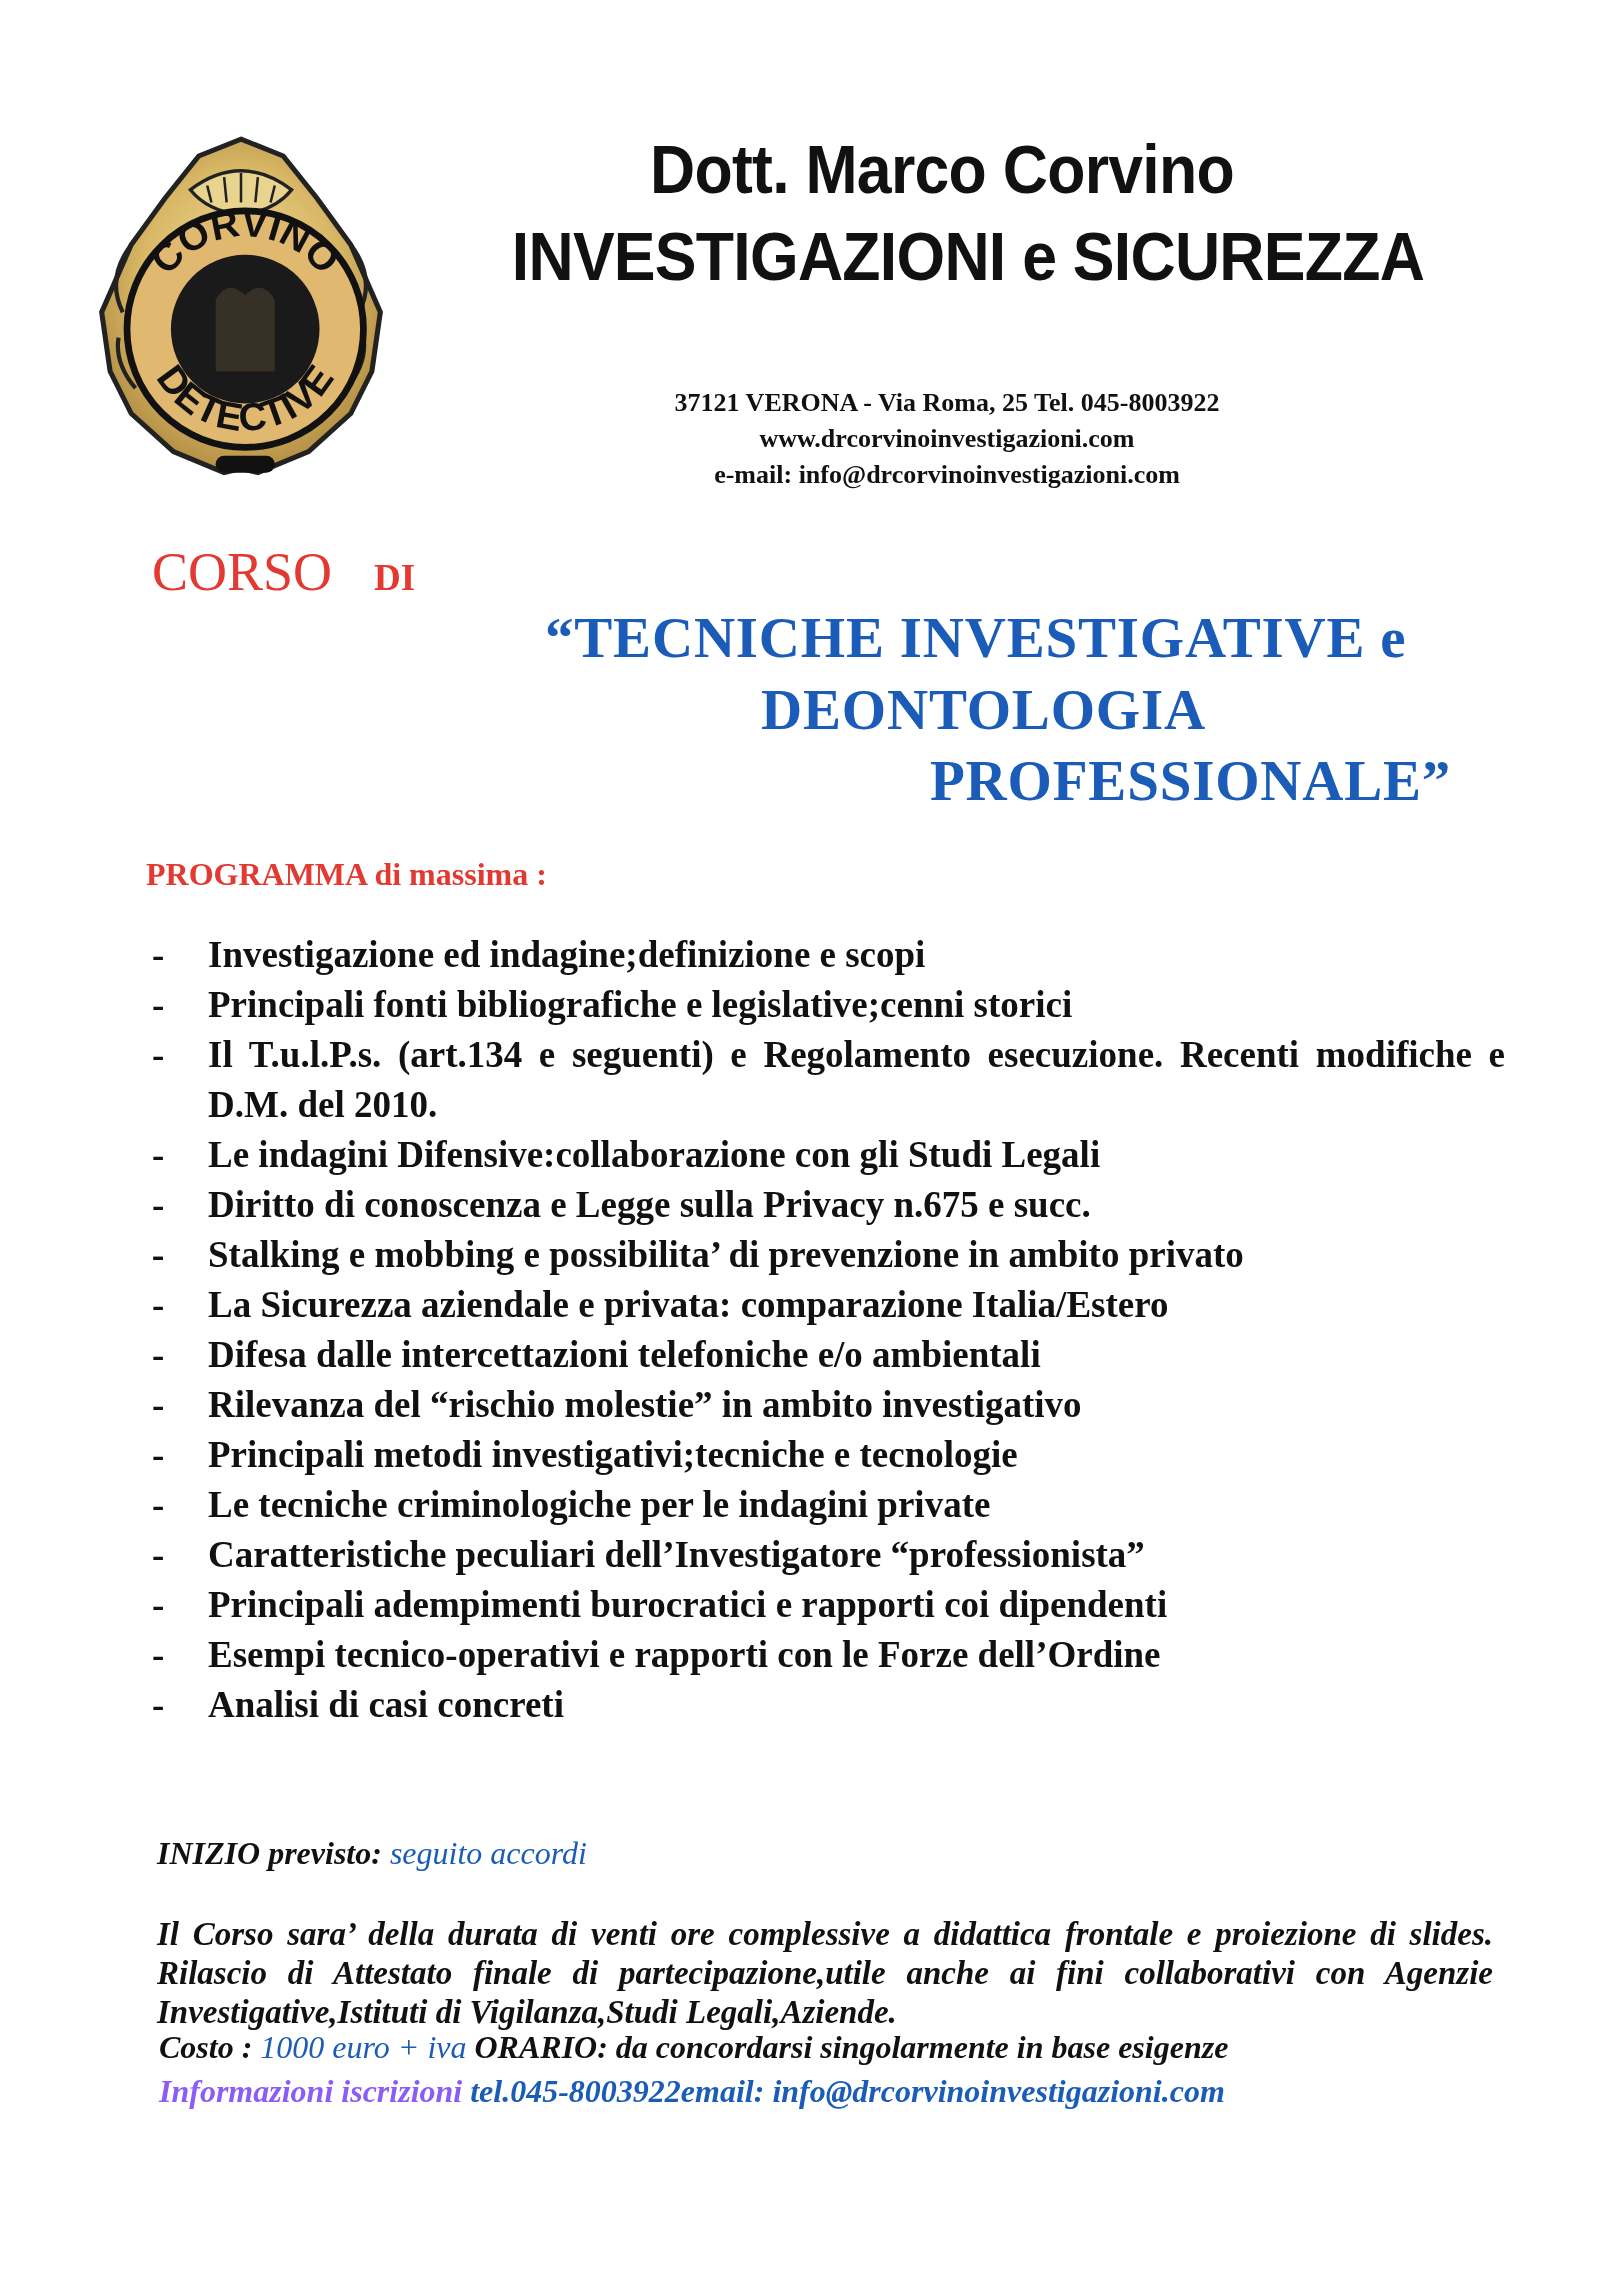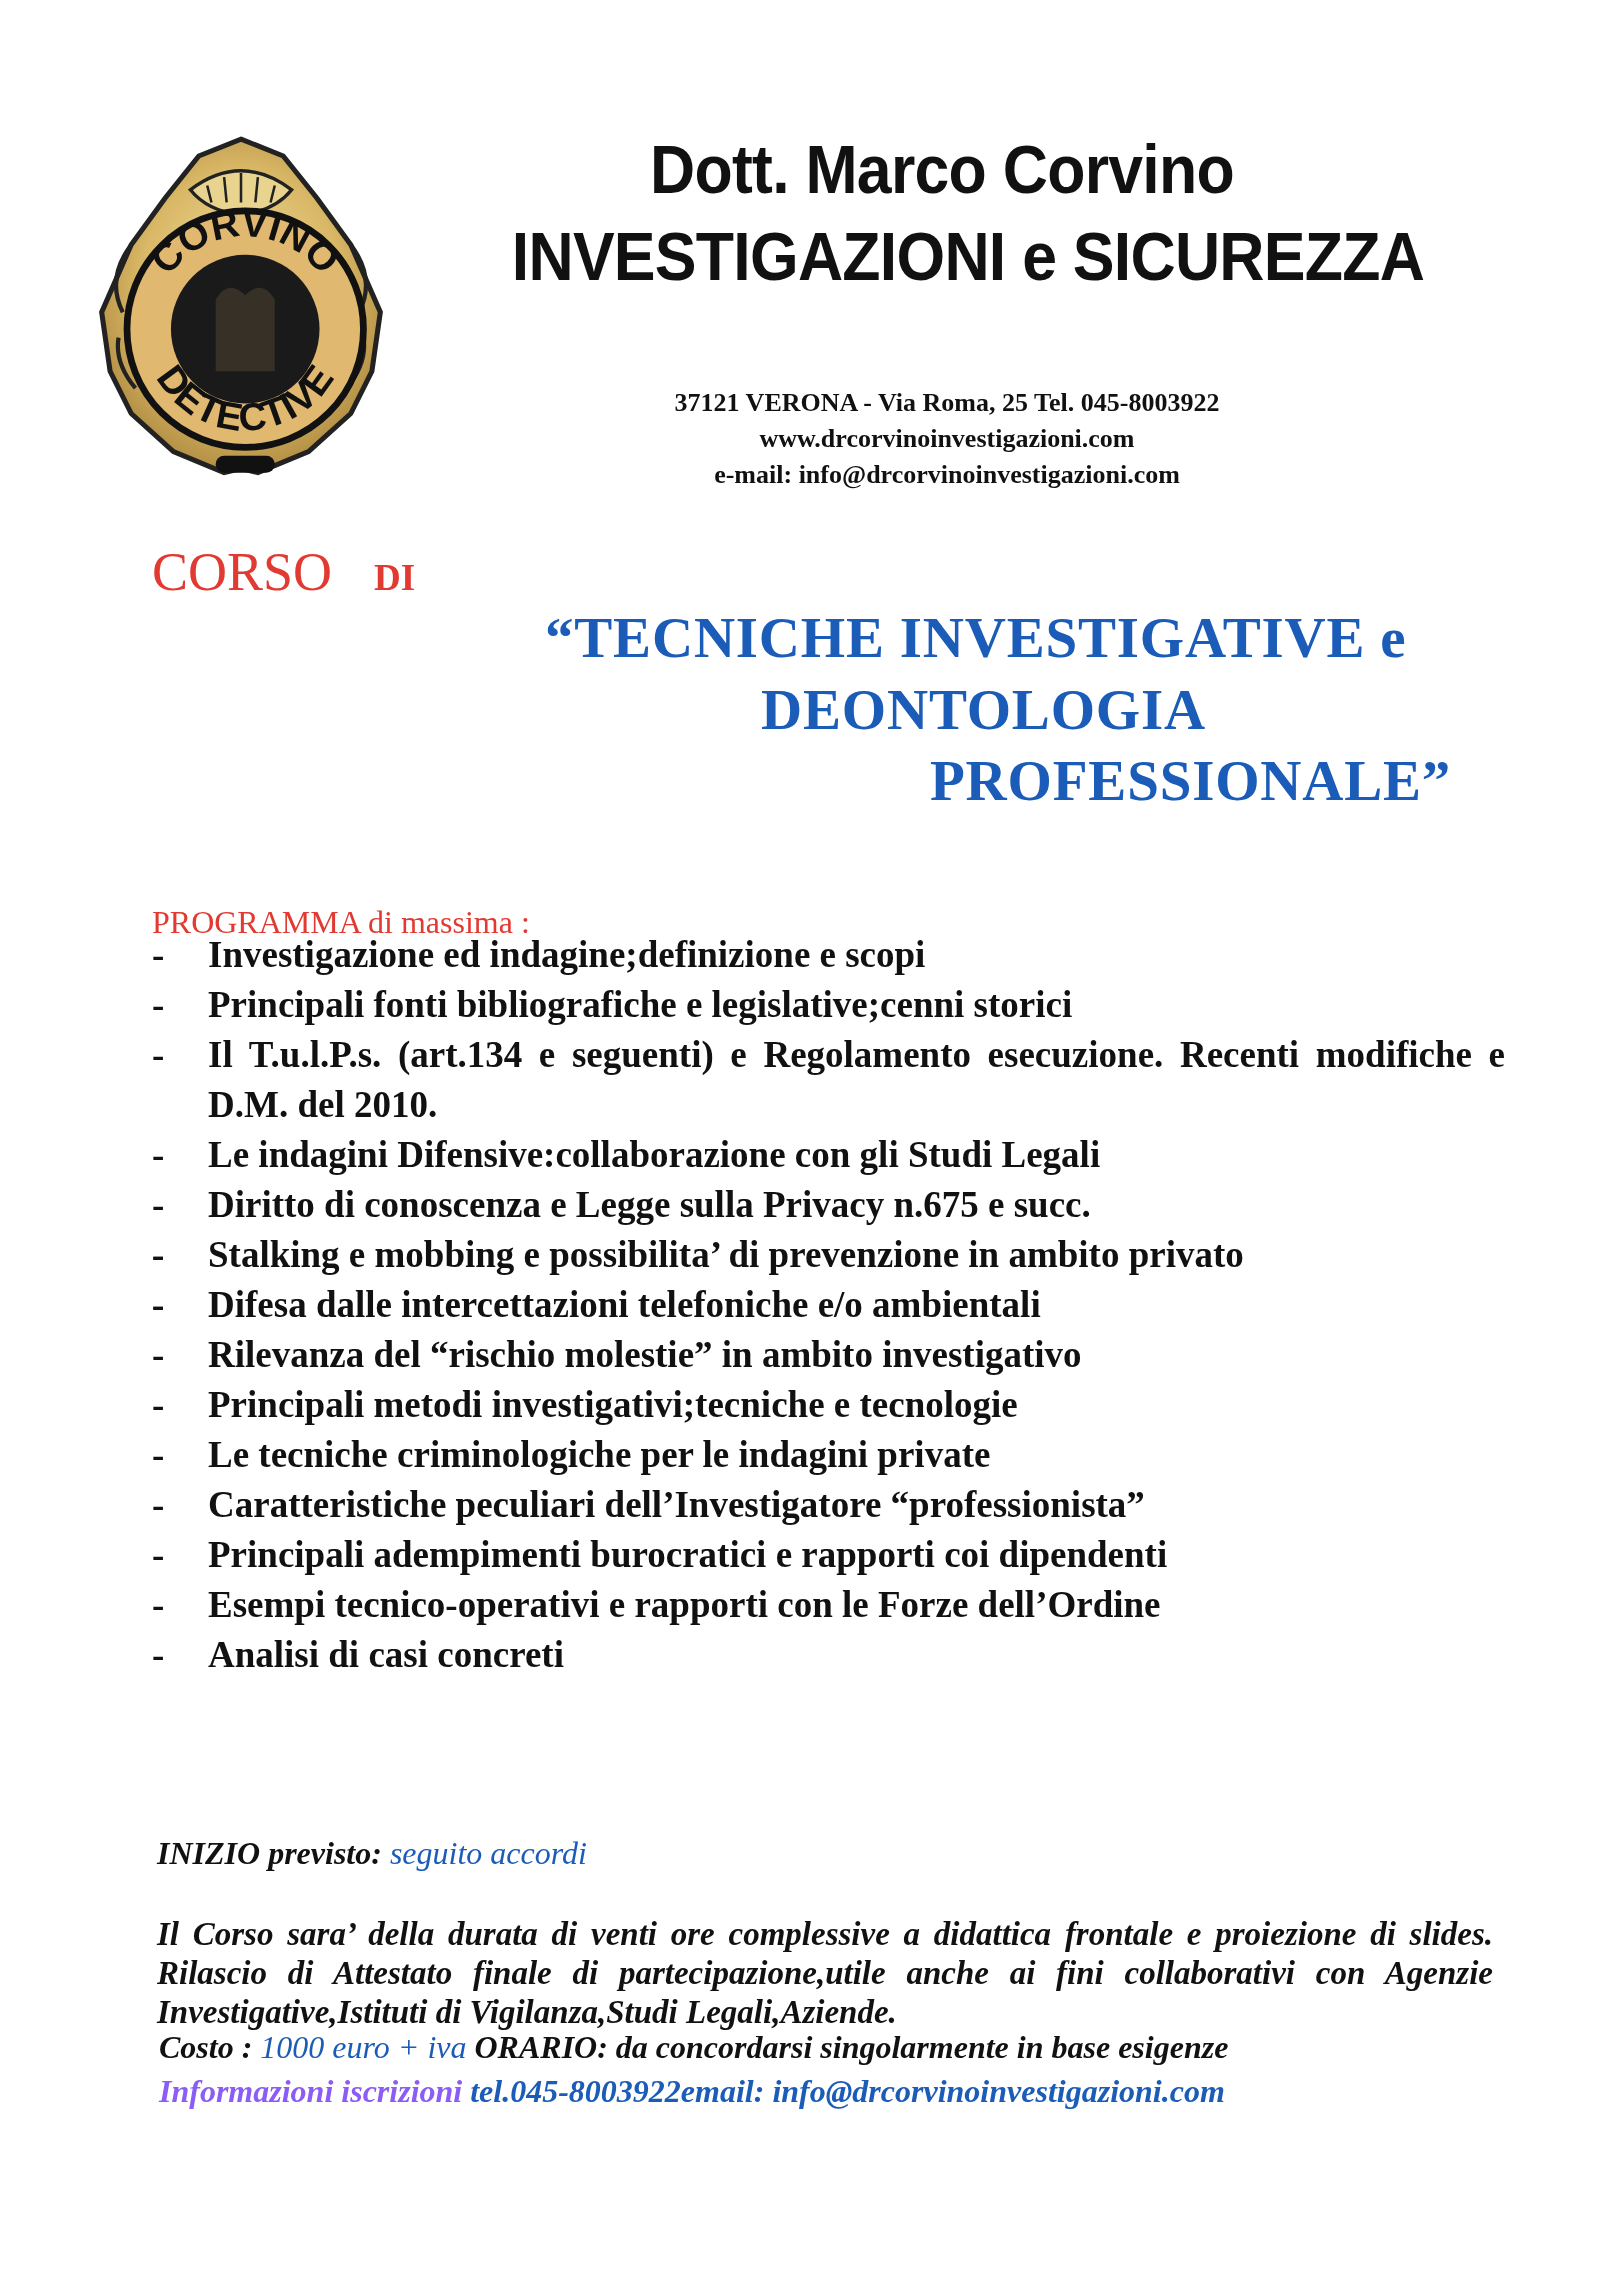--- a/index.html
+++ b/index.html
@@ -19,21 +19,21 @@
   #addr div { white-space: nowrap; }
 
   
   #corso { left: 152px; top: 541px; font-size: 54px; color: #e23a32; white-space: nowrap; }
   #corso .di { font-size: 37px; font-weight: bold; margin-left: 42px; }
   .ctitle { color: #1a5cb8; font-size: 57px; font-weight: bold; white-space: nowrap; line-height: 1; letter-spacing: 0.8px; }
   #ct1 { left: 545px; top: 609px; }
   #ct2 { left: 761px; top: 681px; }
   #ct3 { left: 930px; top: 752px; }
 
-  #prog { left: 152px; top: 856px; font-size: 32px; font-weight: normal; color: #e23a32; white-space: nowrap; margin-top: 48px; }
+  #prog { left: 146px; top: 856px; font-size: 32px; font-weight: bold; color: #e23a32; white-space: nowrap; }
 
   
   #plist { left: 152px; top: 930px; width: 1353px; list-style: none; margin: 0; padding: 0; font-size: 37px; font-weight: bold; line-height: 50px; }
   #plist li { position: relative; padding-left: 56px; }
   #plist li .dash { position: absolute; left: 0; top: 0; width: 34px; }
 
   #inizio { left: 157px; top: 1835px; font-size: 32px; font-style: italic; font-weight: bold; white-space: nowrap; }
   #inizio .blue { color: #1a5cb8; font-weight: normal; }
 
   #note { left: 157px; top: 1915px; width: 1336px; font-size: 33px; font-style: italic; font-weight: bold; line-height: 39px; text-align: justify; }
@@ -102,21 +102,21 @@
   <li><span class="dash">-</span><span>Investigazione ed indagine;definizione e scopi</span></li>
   <li><span class="dash">-</span><span>Principali fonti bibliografiche e legislative;cenni storici</span></li>
   <li>
       <span class="dash">-</span>
       <span style="text-align: justify; display:block;">Il T.u.l.P.s. (art.134 e seguenti) e Regolamento esecuzione. Recenti modifiche e D.M. del 2010.</span>
     </li>
   <li><span class="dash">-</span><span>Le indagini Difensive:collaborazione con gli Studi Legali</span></li>
   <li><span class="dash">-</span><span>Diritto di conoscenza e Legge sulla Privacy n.675 e succ.</span></li>
   <li><span class="dash">-</span></li>
   <li><span class="dash">-</span><span>Stalking e mobbing e possibilita’ di  prevenzione in ambito privato</span></li>
-  <li><span class="dash">-</span></li>
+  <li><span class="dash">-</span><span>La Sicurezza aziendale e privata: comparazione Italia/Estero</span></li>
   <li><span class="dash">-</span><span>Difesa dalle intercettazioni telefoniche e/o ambientali</span></li>
   <li><span class="dash">-</span><span>Rilevanza del “rischio molestie” in ambito investigativo</span></li>
   <li><span class="dash">-</span><span>Principali metodi investigativi;tecniche e tecnologie</span></li>
   <li><span class="dash">-</span><span>Le tecniche criminologiche per le indagini private</span></li>
   <li><span class="dash">-</span><span>Caratteristiche peculiari dell’Investigatore “professionista”</span></li>
   <li><span class="dash">-</span><span>Principali adempimenti burocratici e rapporti coi dipendenti</span></li>
   <li><span class="dash">-</span><span>Esempi tecnico-operativi e rapporti con le Forze dell’Ordine</span></li>
   <li><span class="dash">-</span><span>Analisi di casi concreti</span></li>
 </ul>
 

